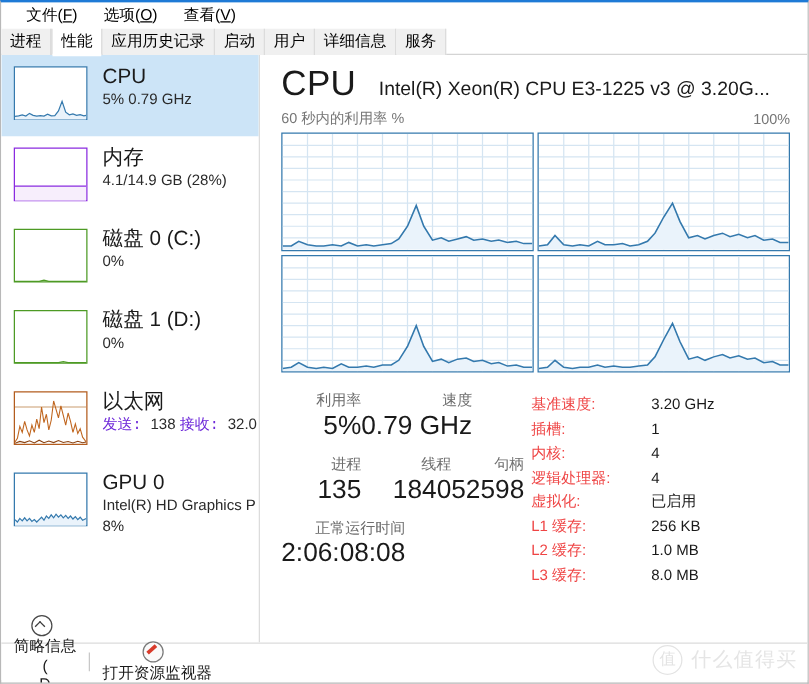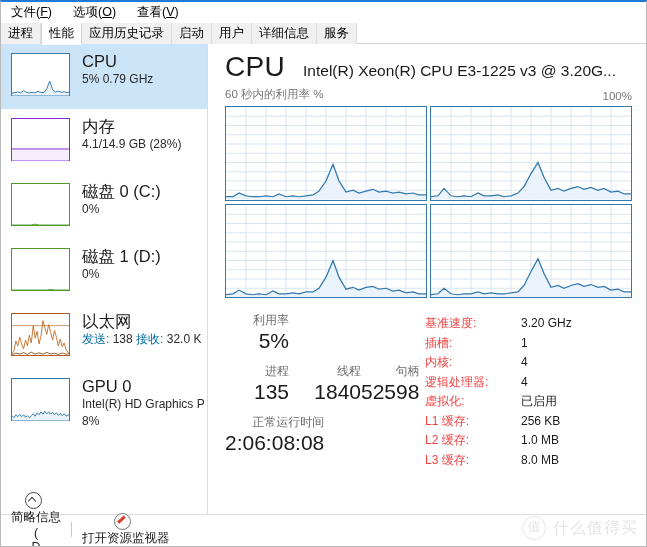--- a/index.html
+++ b/index.html
@@ -25,21 +25,21 @@
     border-bottom: 1px solid #b8b8b8;
     background: #ffffff;
     overflow: hidden;
   }
 
   
   .menubar {
     height: 20px;
     display: flex;
     align-items: center;
-    padding-left: 6px;
+    padding-left: 16px;
     background: #ffffff;
     font-size: 12.5px;
     color: #000000;
   }
   .menubar .menu-item {
     padding: 1px 9px 1px 4px;
     margin-right: 8px;
     cursor: default;
     white-space: nowrap;
   }
@@ -134,21 +134,21 @@
     color: #1a1a1a;
     white-space: nowrap;
     font-weight: 400;
   }
   .side-sub {
     font-size: 12px;
     line-height: 17px;
     color: #2a2a2a;
     white-space: nowrap;
   }
-  .side-sub.mixed .lbl { color: #0369a1; }
+  .side-sub.mixed .lbl { color: #6d28d9; font-family: Liberation Mono, monospace; }
 
   
   .main {
     position: relative;
     flex: 1;
     height: 470px;
     box-sizing: border-box;
     padding: 0 8px 0 17px;
     overflow: hidden;
   }
@@ -569,20 +569,24 @@
       </div>
 
       <div class="stats">
 
         <div class="stats-left">
           <div class="stat-row">
             <div class="stat-block" style="width:64px;">
               <div class="stat-label">利用率</div>
               <div class="stat-value">5%</div>
             </div>
+            <div class="stat-block">
+              <div class="stat-label">速度</div>
+              <div class="stat-value">0.79 GHz</div>
+            </div>
           </div>
 
           <div class="stat-row">
             <div class="stat-block" style="width:64px;">
               <div class="stat-label">进程</div>
               <div class="stat-value">135</div>
             </div>
             <div class="stat-block" style="width:72px;">
               <div class="stat-label">线程</div>
               <div class="stat-value">1840</div>

